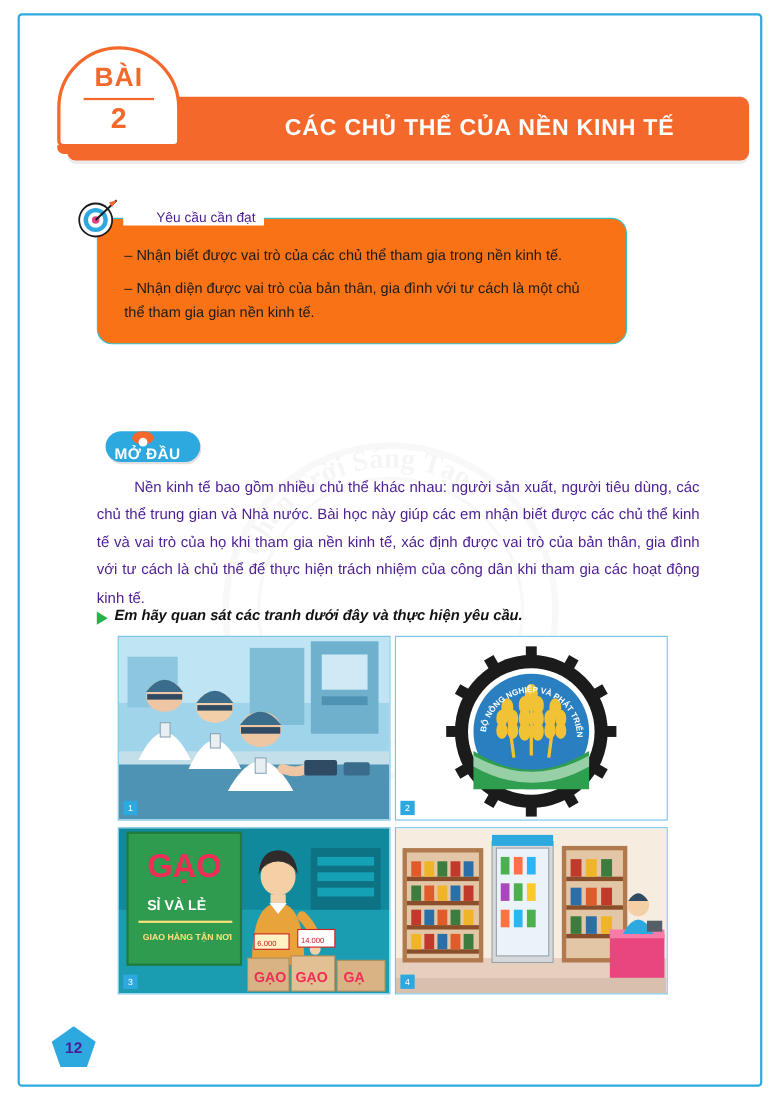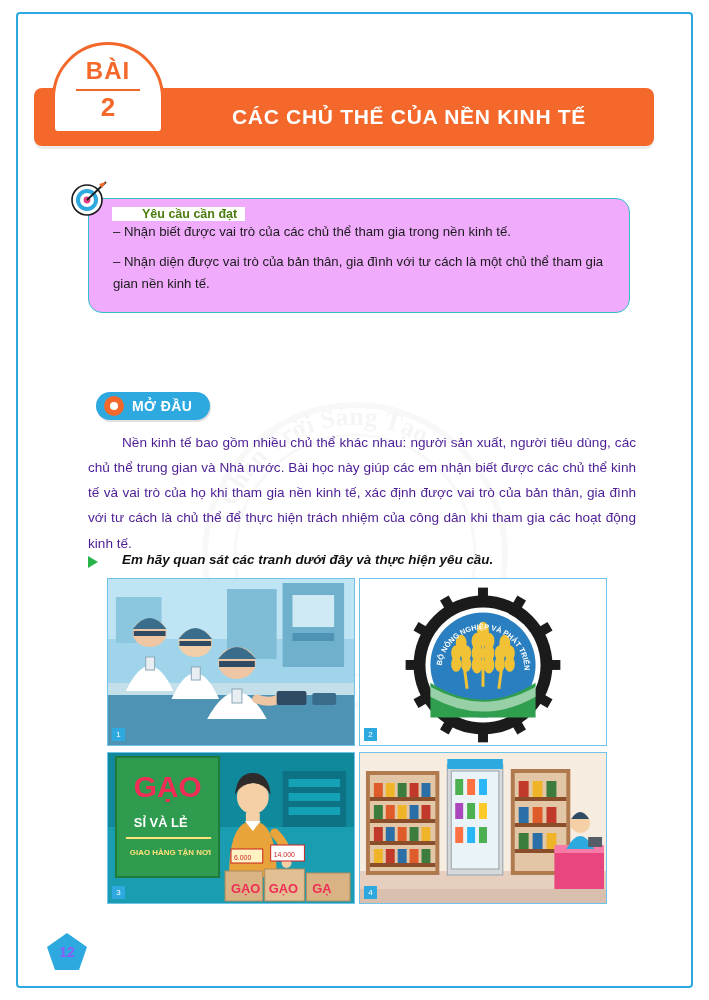--- a/index.html
+++ b/index.html
@@ -18,21 +18,21 @@
     position: absolute;
     left: 16px; top: 12px;
     width: 677px; height: 976px;
     border: 2px solid #2da9e0;
     border-radius: 4px;
   }
 
   
   .header {
     position: absolute;
-    left: 34px; top: 88px;
+    left: 61px; top: 88px;
     width: 620px; height: 58px;
     background: #f4692b;
     border-radius: 8px;
     box-shadow: 0 3px 0 rgba(0,0,0,0.08);
   }
   .header-title {
     position: absolute;
     left: 140px;
     right: 10px;
     top: 0; bottom: 0;
@@ -85,35 +85,35 @@
     height: 8px;
     background: #f4692b;
     border-radius: 0 0 6px 6px;
     z-index: 4;
   }
 
   
   .objectives {
     position: absolute;
     left: 88px; top: 198px;
-    width: 542px;
+    width: 482px;
     border: 1.5px solid #2fc3c9;
     border-radius: 14px;
     padding: 22px 24px 18px 24px;
-    background: #f0abfc;
+    background: #f97316;
   }
   .objectives-title {
     position: absolute;
-    left: 112px; top: 214px;
+    left: 112px; top: 198px;
     transform: translateY(-50%);
     background: #ffffff;
     padding: 0 8px 0 30px;
-    color: #4d7c0f;
+    color: #4c1d95;
     font-size: 12.5px;
-    font-weight: bold;
+    font-weight: normal;
   }
   .target-icon {
     position: absolute;
     left: 68px; top: 198px;
     transform: translateY(-50%);
     width: 42px; height: 40px;
   }
   .obj-item {
     color: #1b1b1b;
     font-size: 13.2px;
@@ -126,20 +126,21 @@
   .section-tag {
     position: absolute;
     left: 96px; top: 392px;
     height: 28px;
     background: #2da9e0;
     border-radius: 14px;
     display: flex;
     align-items: center;
     padding: 0 18px 0 8px;
     box-shadow: 1px 2px 0 rgba(0,0,0,0.12);
+    flex-direction: column;
   }
   .tag-circle {
     width: 20px; height: 20px;
     border-radius: 50%;
     background: #f4692b;
     margin-right: 8px;
     position: relative;
   }
   .tag-circle::after {
     content: "";
@@ -168,21 +169,21 @@
     text-indent: 34px;
   }
 
   
   .instruction {
     position: absolute;
     left: 88px; top: 552px;
     width: 560px;
     display: flex;
     align-items: flex-start;
-    gap: 24px;
+    gap: 6px;
   }
   .tri {
     width: 0; height: 0;
     border-left: 10px solid #27b34a;
     border-top: 6px solid transparent;
     border-bottom: 6px solid transparent;
     margin-top: 4px;
     flex: none;
   }
   .instruction-text {
@@ -236,21 +237,21 @@
   .page-num {
     position: absolute;
     left: 46px; top: 932px;
     width: 42px; height: 40px;
   }
   .page-num-text {
     position: absolute;
     left: 46px; top: 932px;
     width: 42px; height: 40px;
     display: flex; align-items: center; justify-content: center;
-    color: #8b5cf6;
+    color: #4c1d95;
     font-size: 14px;
     font-weight: bold;
   }
 </style>
 </head>
 <body>
 
 <div class="page-frame"></div>
 
 <svg class="watermark" viewBox="0 0 330 330">

